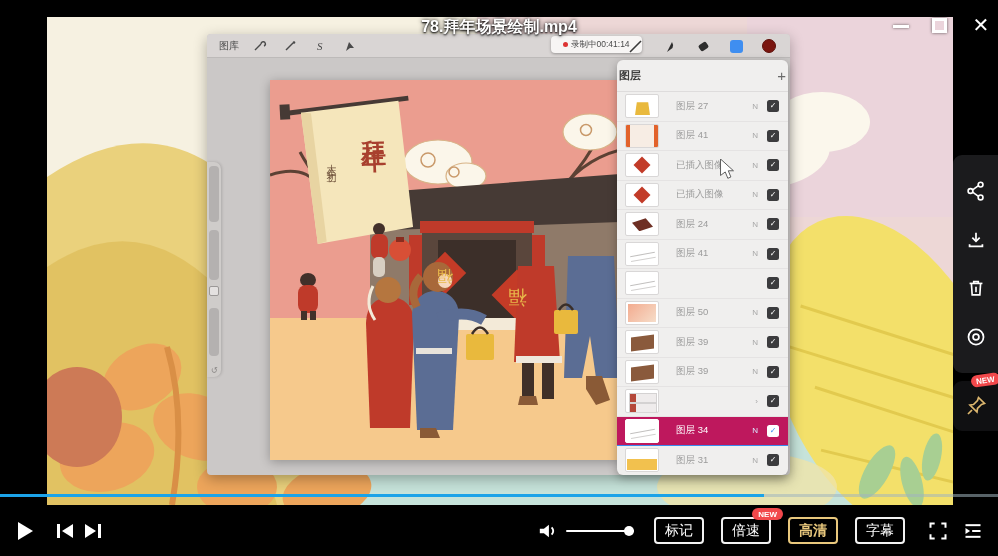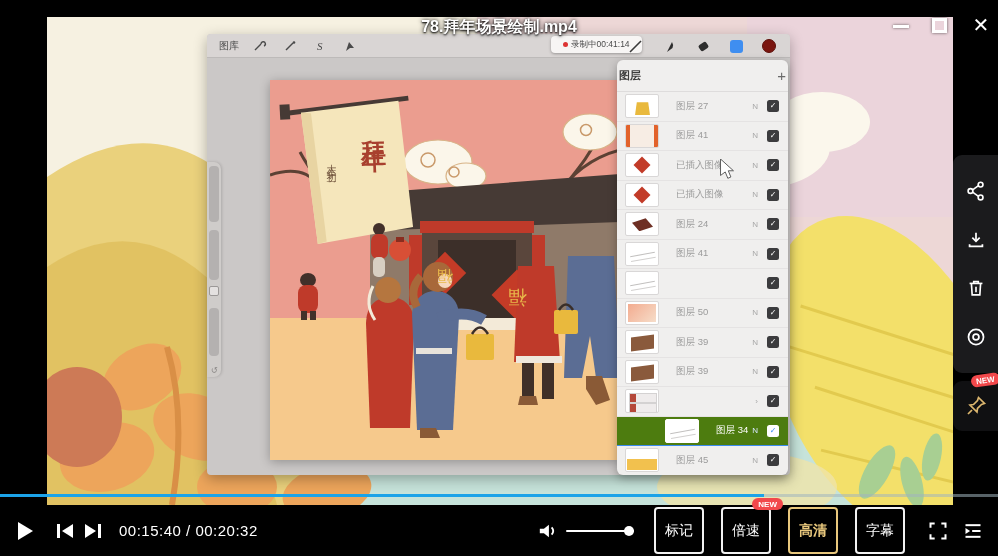--- a/index.html
+++ b/index.html
@@ -55,21 +55,21 @@
   .fu2{left:238px;top:204px;font-size:19px;}
 
   
   .layers-panel{position:absolute;left:410px;top:26px;width:171px;height:415px;background:#f0efee;
       border-radius:6px;box-shadow:0 3px 10px rgba(0,0,0,.3);overflow:hidden;}
   .lp-header{height:32px;display:flex;align-items:center;justify-content:space-between;
       padding:0 2px;border-bottom:1px solid #dedcdc;}
   .lp-title{font-size:11px;font-weight:bold;color:#3c3c3c;}
   .lp-add{font-size:15px;color:#6a6a6a;cursor:pointer;line-height:1;}
   .layer-row{height:29.5px;display:flex;align-items:center;border-bottom:1px solid #e5e3e3;position:relative;}
-  .layer-row.selected{background:#4d7c0f;border-bottom-color:#3a8bef;padding-left:40px;}
+  .layer-row.selected{background:#be185d;border-bottom-color:#3a8bef;}
   .thumb{width:34px;height:24px;background:#fff;border:1px solid #d9d7d7;border-radius:2px;
       margin-left:8px;position:relative;overflow:hidden;flex:0 0 auto;}
   .layer-row.selected .thumb{border-color:#fff;}
   .thumb i{position:absolute;display:block;}
   .t-yellow-bag i{left:9px;top:7px;width:15px;height:13px;background:#e9b93d;clip-path:polygon(12% 0,88% 0,100% 100%,0 100%);}
   .t-orange-bars i{left:0;top:0;right:0;bottom:0;background:linear-gradient(90deg,#e2622b 0 4px,#f7ede4 4px calc(100% - 4px),#e2622b calc(100% - 4px));}
   .t-red-diamond i{left:10px;top:5px;width:12px;height:12px;background:#c23b28;transform:rotate(45deg);}
   .t-dark-roof i{left:6px;top:5px;width:21px;height:13px;background:#6e2f24;clip-path:polygon(0 35%,65% 0,100% 65%,35% 100%);}
   .t-sketch i{left:4px;top:11px;width:25px;height:1px;background:#c2c0bf;transform:rotate(-10deg);box-shadow:0 5px 0 #d2d0cf;}
   .t-pink-grad i{left:2px;top:2px;right:2px;bottom:2px;background:linear-gradient(135deg,#f3ab8f,#f6ddc9);}
@@ -109,21 +109,21 @@
   .prev-btn{margin-left:22px;width:18px;height:16px;}
   .next-btn{margin-left:10px;width:18px;height:16px;}
   .time{margin-left:17px;font-size:15px;color:#fff;letter-spacing:.5px;}
   .spacer{flex:1 1 auto;}
   .vol-ic{width:20px;height:18px;margin-right:8px;}
   .vol-slider{width:68px;height:14px;position:relative;margin-right:20px;cursor:pointer;}
   .vol-track{position:absolute;left:0;top:6px;width:100%;height:2.5px;background:#fff;border-radius:2px;}
   .vol-knob{position:absolute;right:0;top:2px;width:10px;height:10px;background:#fff;border-radius:50%;}
   .pbtn-wrap{position:relative;margin-right:17px;flex:0 0 auto;}
   .pbtn{background:transparent;border:2px solid rgba(255,255,255,.95);color:#fff;border-radius:4px;
-      font-size:14px;padding:12px 9px;font-family:inherit;cursor:pointer;line-height:1.3;}
+      font-size:14px;padding:2px 9px;font-family:inherit;cursor:pointer;line-height:1.3;}
   .new-badge{position:absolute;top:-9px;right:-12px;background:#f2484b;color:#fff;font-size:8px;
       font-weight:bold;padding:1.5px 6px;border-radius:8px;}
   .fs-btn{width:20px;height:20px;margin:0 14px 0 6px;}
   .pl-btn{width:22px;height:20px;margin-right:14px;}
 </style>
 </head>
 <body>
 
 <div class="stage">
 
@@ -389,21 +389,21 @@
                 <i></i>
               </span>
               <span class="lname">图层 34</span>
               <span class="blend">N</span>
               <span class="chk">✓</span>
             </div>
             <div class="layer-row">
               <span class="thumb t-yellow">
                 <i></i>
               </span>
-              <span class="lname">图层 45</span>
+              <span class="lname">图层 31</span>
               <span class="blend">N</span>
               <span class="chk">✓</span>
             </div>
           </div>
       </div>
     </div>
 
     <svg class="cursor" width="16" height="20" viewBox="0 0 11 17">
       <polygon points="0,0 0,14 4,11 6.2,16.4 8.8,15.3 6.6,10 11,10" fill="#fff" stroke="#555" stroke-width="0.8"></polygon>
     </svg>
@@ -451,21 +451,20 @@
       <polygon points="2,1 17,10 2,19" fill="#fff"></polygon>
     </svg>
     <svg class="ctrl-ic prev-btn" viewBox="0 0 18 16">
       <rect x="1" y="1" width="3" height="14" fill="#fff"></rect>
         <polygon points="17,1 6,8 17,15" fill="#fff"></polygon>
     </svg>
     <svg class="ctrl-ic next-btn" viewBox="0 0 18 16">
       <polygon points="1,1 12,8 1,15" fill="#fff"></polygon>
         <rect x="14" y="1" width="3" height="14" fill="#fff"></rect>
     </svg>
-    <span class="time">00:15:40 / 00:20:32</span>
 
     <span class="spacer"></span>
 
     <svg class="ctrl-ic vol-ic" viewBox="0 0 22 18">
       <path d="M2 6.5 h4.5 L12 2 v14 L6.5 11.5 H2 Z" fill="#fff"></path>
       <path d="M15 5 q3.5 4 0 8" stroke="#fff" stroke-width="2" fill="none"></path>
     </svg>
     <div class="vol-slider">
       <span class="vol-track"></span>
       <span class="vol-knob"></span>

